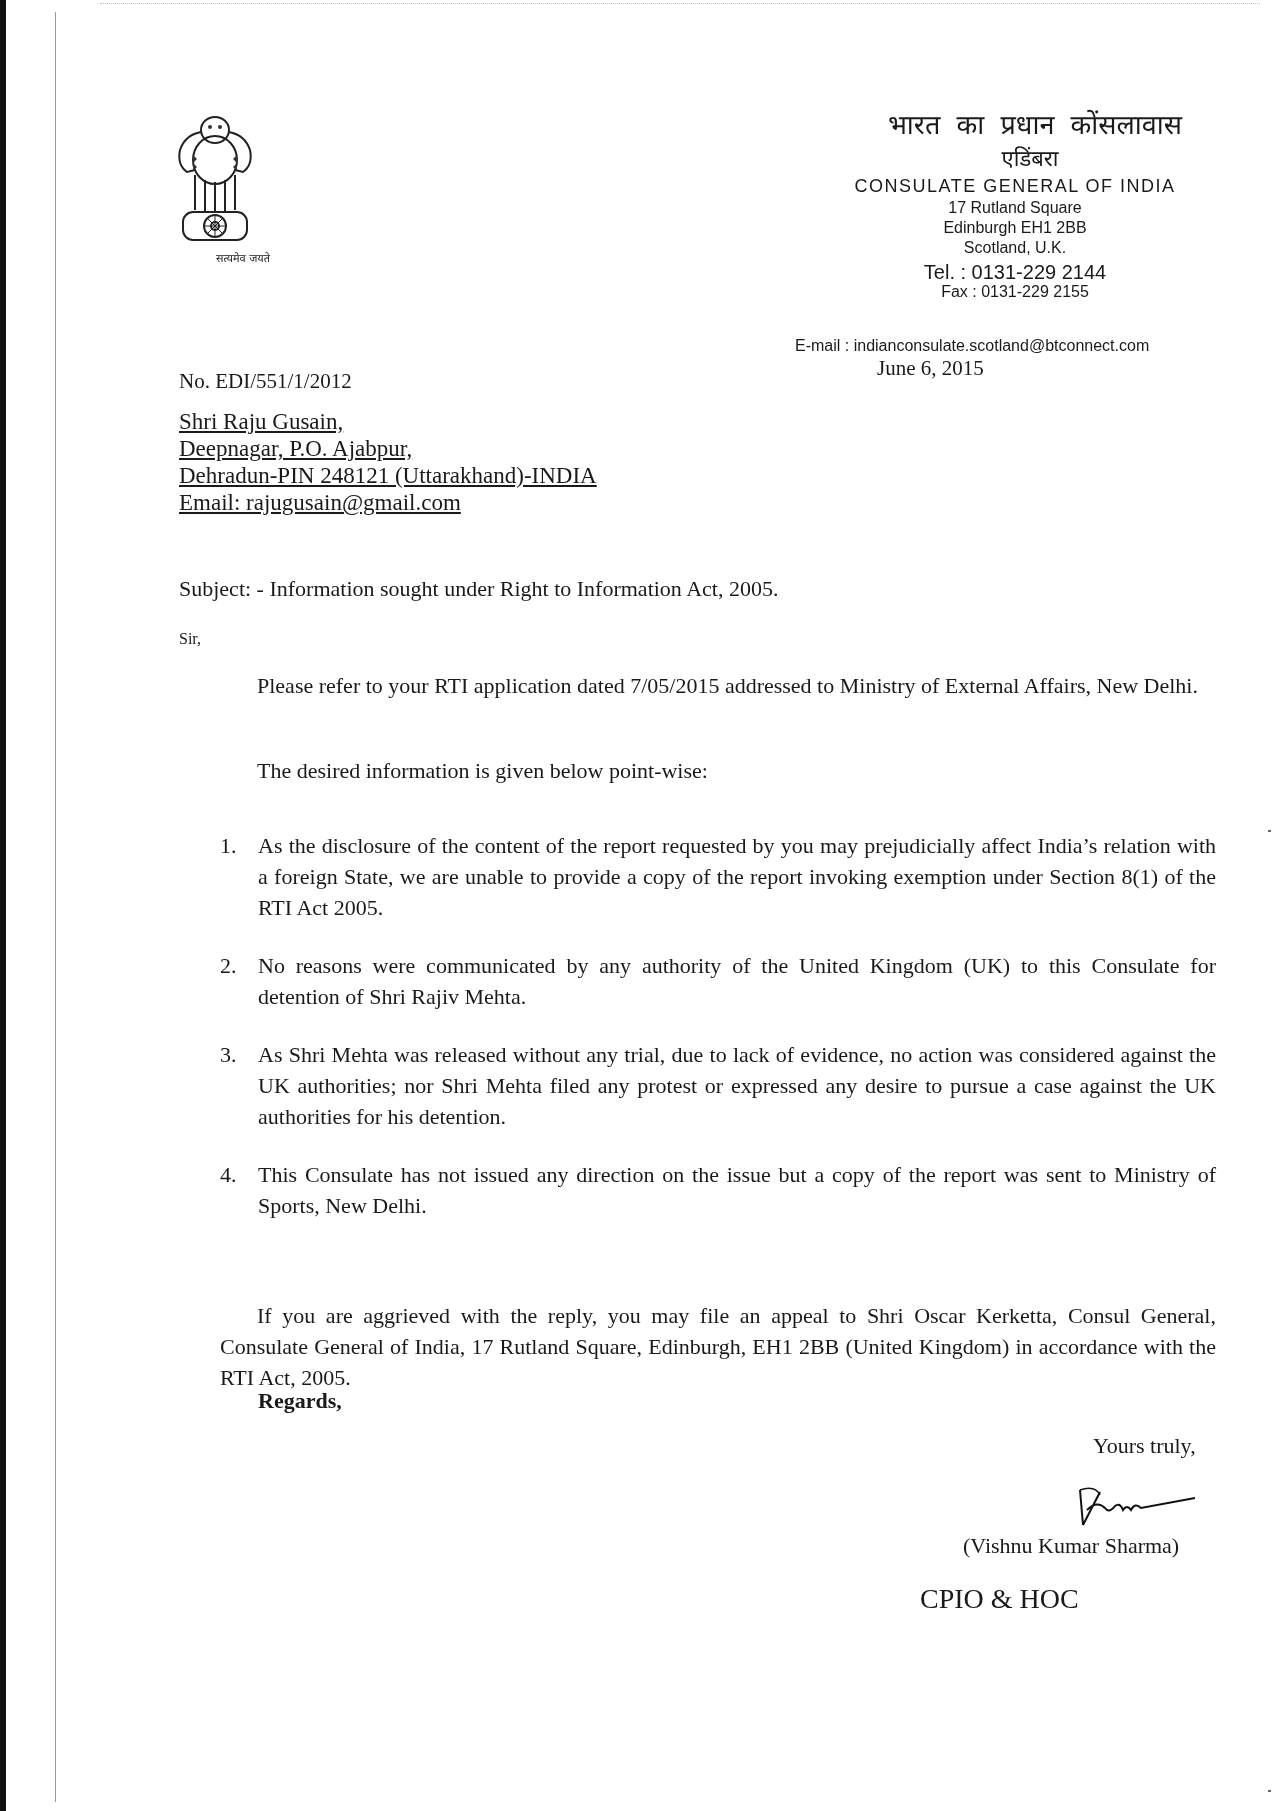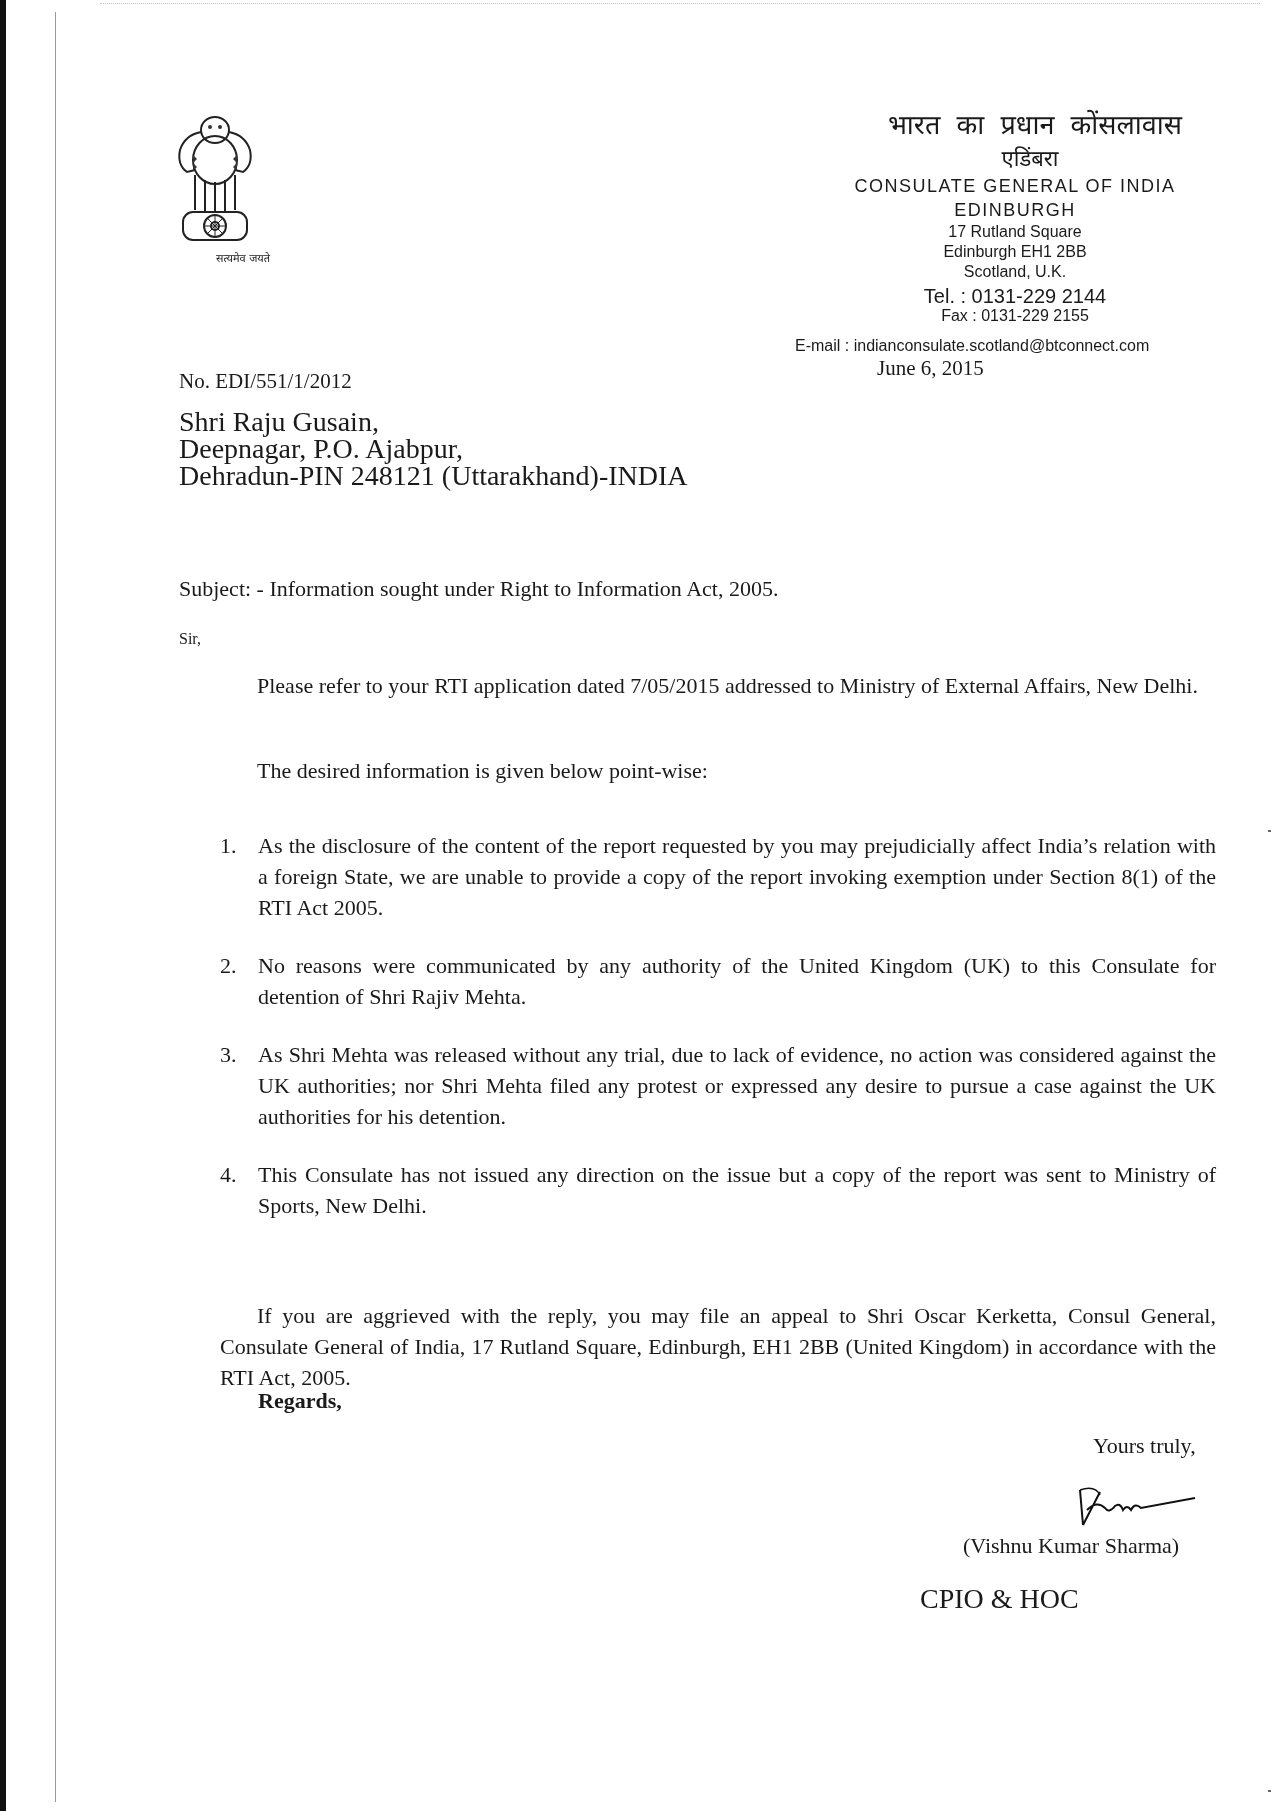--- a/index.html
+++ b/index.html
@@ -20,21 +20,21 @@
   .lh-hindi2 { font-family: "DejaVu Sans", sans-serif; font-size: 22px; line-height: 30px; margin-left: 30px; }
   .lh-name { font-size: 18px; letter-spacing: 1.5px; line-height: 24px; }
   .lh-city { font-size: 18px; letter-spacing: 1.5px; line-height: 24px; margin-left: 0; }
   .lh-addr { font-size: 16px; line-height: 20px; margin-left: 0; }
   .lh-contact { font-size: 20px; line-height: 20px; margin-top: 4px; }
   .lh-email { position: absolute; left: 795px; top: 337px; font-family: "Liberation Sans", sans-serif; font-size: 16px; white-space: nowrap; }
 
   .date { position: absolute; left: 877px; top: 356px; font-size: 21px; }
   .ref-no { position: absolute; left: 179px; top: 361px; font-size: 21px; margin-top: 8px; }
 
-  .recipient { position: absolute; left: 179px; top: 408px; font-size: 28px; line-height: 27px; }
+  .recipient { position: absolute; left: 179px; top: 408px; font-size: 23px; line-height: 27px; text-decoration: underline; }
 
   .subject { position: absolute; left: 179px; top: 576px; font-size: 22px; }
   .salutation { position: absolute; left: 179px; top: 630px; font-size: 16px; }
 
   .para { position: absolute; font-size: 22px; line-height: 31px; text-align: justify; }
   .p1 { left: 179px; top: 670px; width: 1036px; text-indent: 78px; }
   .p2 { left: 257px; top: 755px; width: 900px; }
 
   .points { position: absolute; left: 210px; top: 830px; width: 1006px; margin: 0; padding: 0; list-style: none; }
   .point { position: relative; padding-left: 48px; font-size: 22px; line-height: 31px; text-align: justify; margin-bottom: 27px; }
@@ -76,36 +76,36 @@
     <path d="M28 45 l4 4 l-4 4 l4 4 l-4 4"></path>
     <path d="M72 45 l-4 4 l4 4 l-4 4 l4 4"></path>
   </g>
 </svg>
 <div class="emblem-motto">सत्यमेव जयते</div>
 
 <div class="letterhead">
   <div class="lh-hindi1">भारत का प्रधान कोंसलावास</div>
   <div class="lh-hindi2">एडिंबरा</div>
   <div class="lh-name">CONSULATE GENERAL OF INDIA</div>
-  <div class="lh-city">EDINBURGH</div>
   <div class="lh-addr">17 Rutland Square</div>
   <div class="lh-addr">Edinburgh EH1 2BB</div>
   <div class="lh-addr">Scotland, U.K.</div>
   <div class="lh-contact">Tel. :  0131-229 2144</div>
   <div class="lh-addr">Fax :  0131-229 2155</div>
 </div>
 <div class="lh-email">E-mail : indianconsulate.scotland@btconnect.com</div>
 
 <div class="date">June 6, 2015</div>
 <div class="ref-no">No. EDI/551/1/2012</div>
 
 <div class="recipient">
   <div>Shri Raju Gusain,</div>
   <div>Deepnagar, P.O. Ajabpur,</div>
   <div>Dehradun-PIN 248121 (Uttarakhand)-INDIA</div>
+  <div>Email: rajugusain@gmail.com</div>
 </div>
 
 <div class="subject">Subject: - Information sought under Right to Information Act, 2005.</div>
 <div class="salutation">Sir,</div>
 
 <div class="para p1">Please refer to your RTI application dated 7/05/2015 addressed to Ministry of External Affairs, New Delhi.</div>
 <div class="para p2">The desired information is given below point-wise:</div>
 
 <ol class="points">
   <li class="point">

